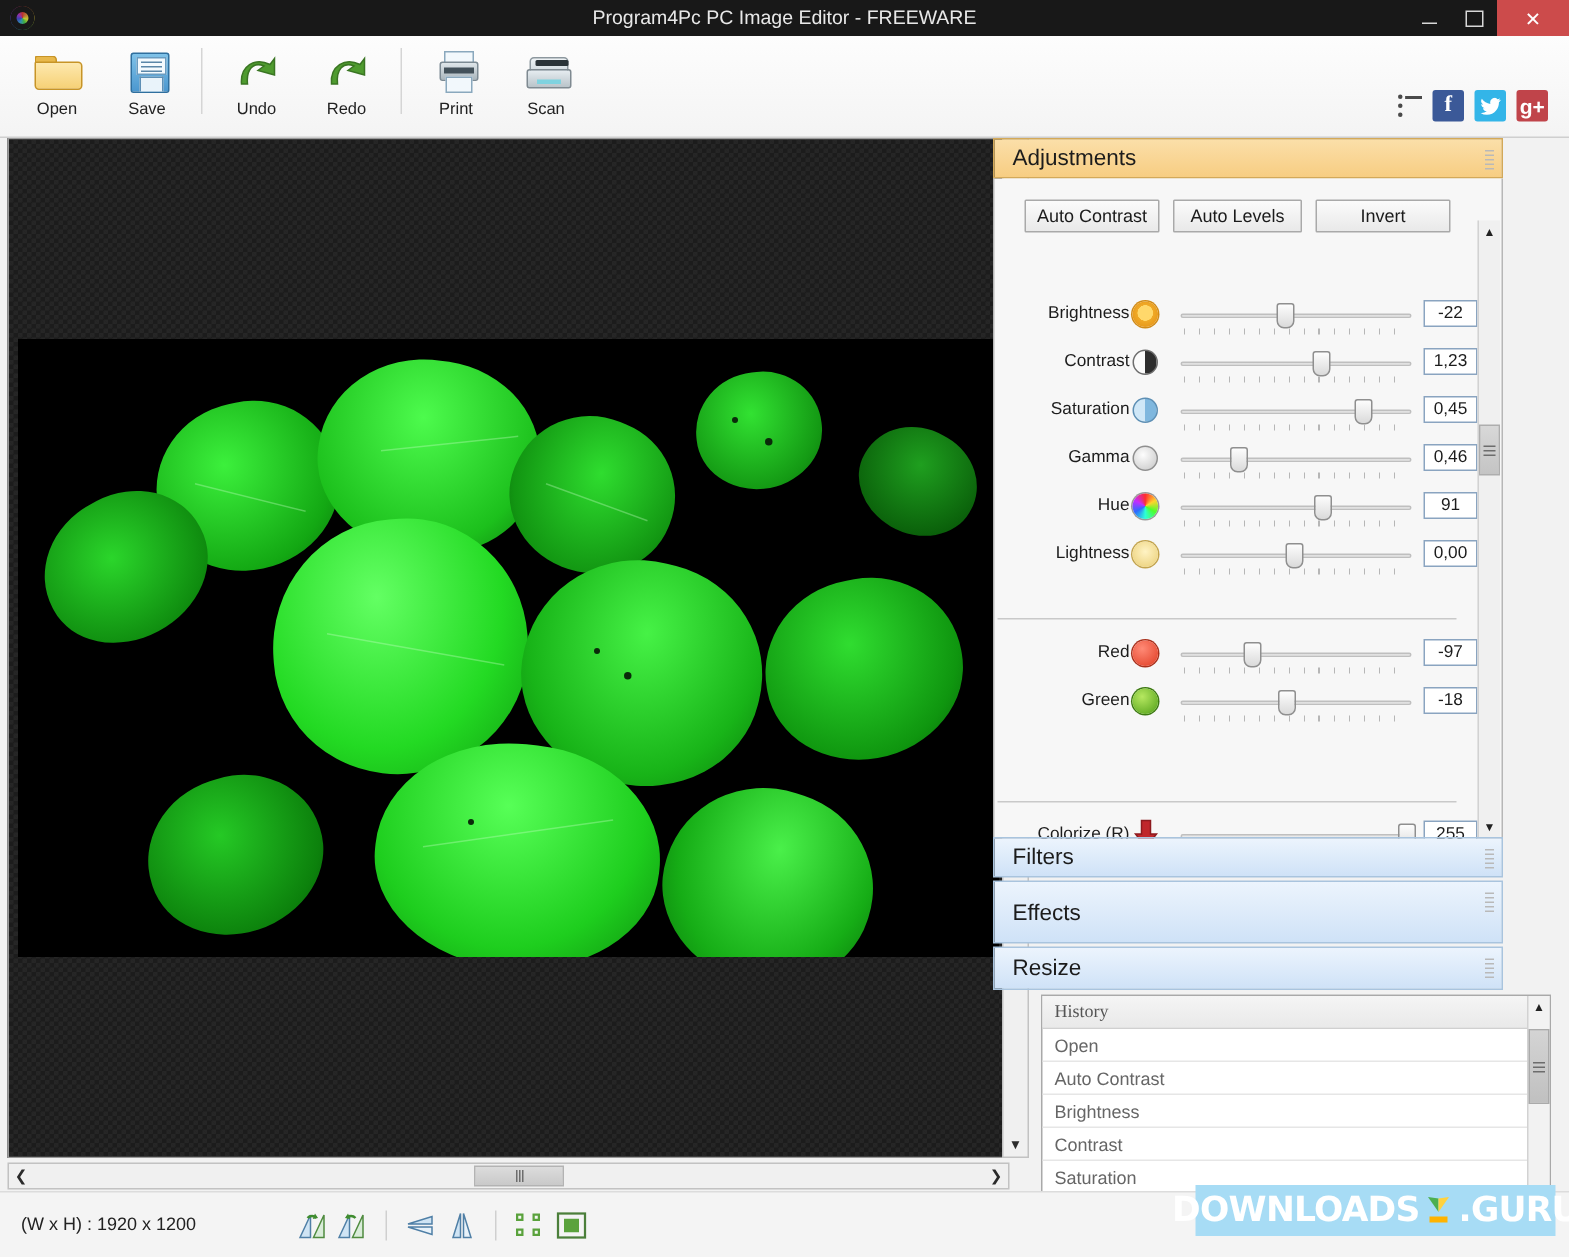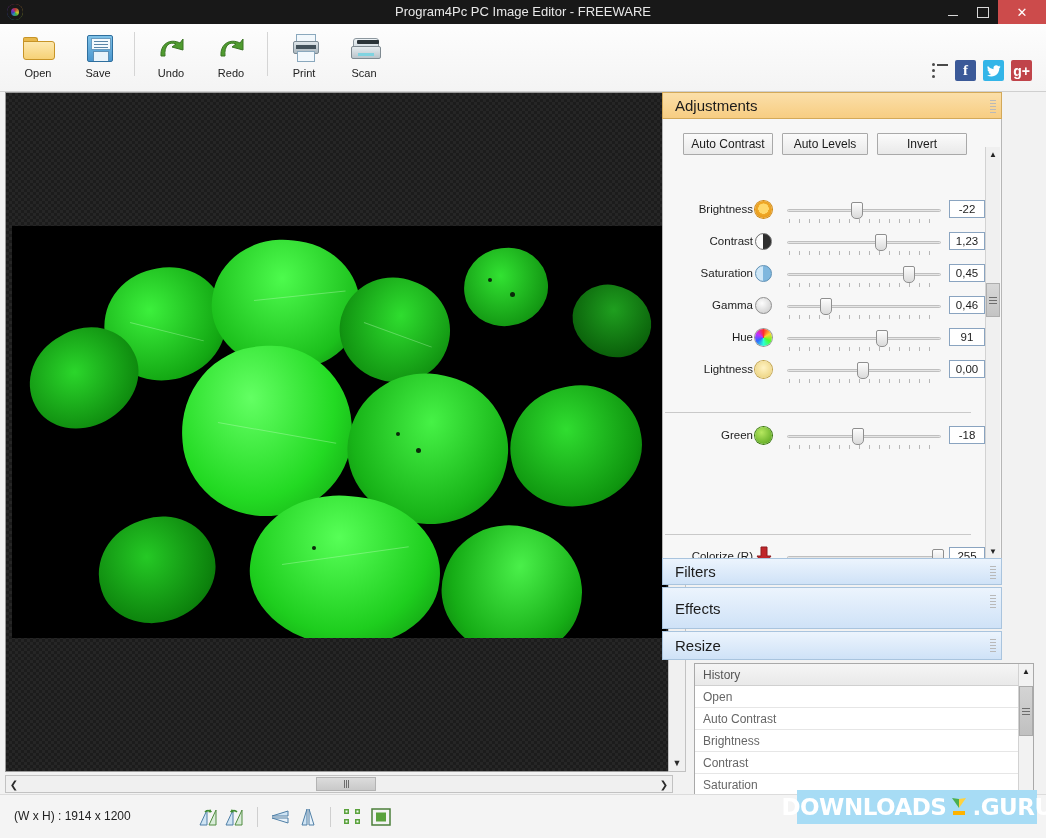--- a/index.html
+++ b/index.html
@@ -197,21 +197,21 @@
   .rsb .arr.up{top:0}.rsb .arr.dn{bottom:0}
   .rsb .thumb{position:absolute;left:0;top:136px;width:14px;height:34px;
     background:linear-gradient(#d8d8d8,#c4c4c4);border:1px solid #aeaeae;box-sizing:border-box;
     display:flex;align-items:center;justify-content:center;}
 
   
   .history{position:absolute;left:694px;top:663px;width:340px;height:160px;
     background:#fff;border:1px solid #a9a9a9;box-sizing:border-box;}
   .hh{height:22px;background:linear-gradient(#f5f5f5,#e9e9e9);border-bottom:1px solid #d0d0d0;
     display:flex;align-items:center;padding-left:8px;font-size:12px;color:#555;box-sizing:border-box;
-    width:325px;}
+    width:325px;font-family:Liberation Serif, serif;}
   .hrow{height:22px;border-bottom:1px solid #e6e6e6;display:flex;align-items:center;
     padding-left:8px;font-size:12px;color:#666;box-sizing:border-box;width:325px;}
   .hsbar{position:absolute;right:0;top:0;width:15px;height:158px;background:#f2f2f2;
     border-left:1px solid #d2d2d2;box-sizing:border-box;}
   .hsbar .arr{position:absolute;left:0;width:14px;height:14px;display:flex;align-items:center;
     justify-content:center;font-size:8px;color:#222;}
   .hsbar .arr.up{top:0}.hsbar .arr.dn{bottom:0}
   .hsbar .thumb{position:absolute;left:0;top:22px;width:14px;height:50px;
     background:linear-gradient(#d4d4d4,#c0c0c0);border:1px solid #aaa;box-sizing:border-box;
     display:flex;align-items:center;justify-content:center;}
@@ -471,20 +471,28 @@
           <div class="hnd" style="left:186px"></div>
           <div class="ticks"></div>
           <div class="val">0,00</div>
         </div>
       </div>
 
       <div class="sep" style="top:293px"></div>
 
       <div class="grp g2">
         <div class="row">
+          <div class="nm">Red</div>
+          <div class="sw sw-red"></div>
+          <div class="trk"></div>
+          <div class="hnd" style="left:158px"></div>
+          <div class="ticks"></div>
+          <div class="val">-97</div>
+        </div>
+        <div class="row">
           <div class="nm">Green</div>
           <div class="sw sw-green"></div>
           <div class="trk"></div>
           <div class="hnd" style="left:181px"></div>
           <div class="ticks"></div>
           <div class="val">-18</div>
         </div>
       </div>
 
       <div class="sep" style="top:415px"></div>
@@ -564,21 +572,21 @@
             <i></i>
             <i></i>
             <i></i>
           </span>
       </div>
       <div class="arr dn">▼</div>
     </div>
   </div>
 
   <div class="status">
-    <div class="dim-text">(W x H) : 1914 x 1200</div>
+    <div class="dim-text">(W x H) : 1920 x 1200</div>
 
     <div class="st-tools">
       <div class="st-btn">
         <svg width="22" height="22" viewBox="0 0 22 22">
             <path d="M4 19 L11 4 L11 19 Z" fill="#cfe4f4" stroke="#4f7fa6" stroke-width="1"></path>
             <path d="M13 19 L20 4 L20 19 Z" fill="#d9ecd9" stroke="#4f8b3f" stroke-width="1"></path>
             <path d="M9 6 a4 4 0 0 1 6 0" fill="none" stroke="#3f8c2f" stroke-width="1.6"></path>
             <path d="M14 3 l2 3 -3.5 .6 z" fill="#3f8c2f"></path>
           </svg>
       </div>

